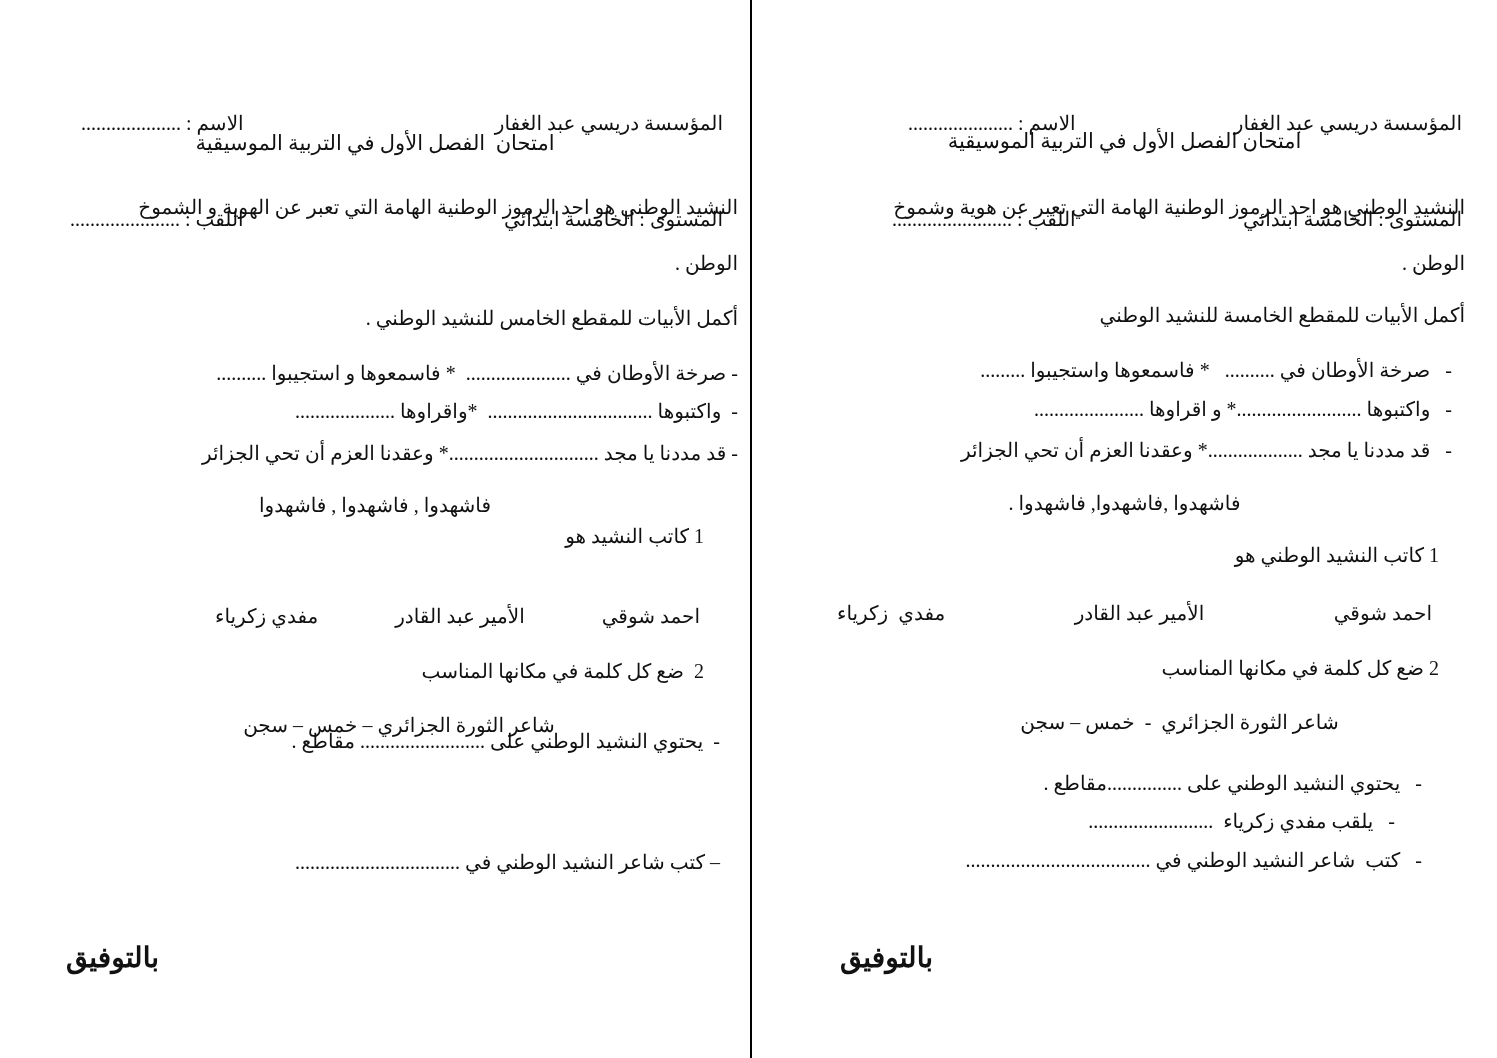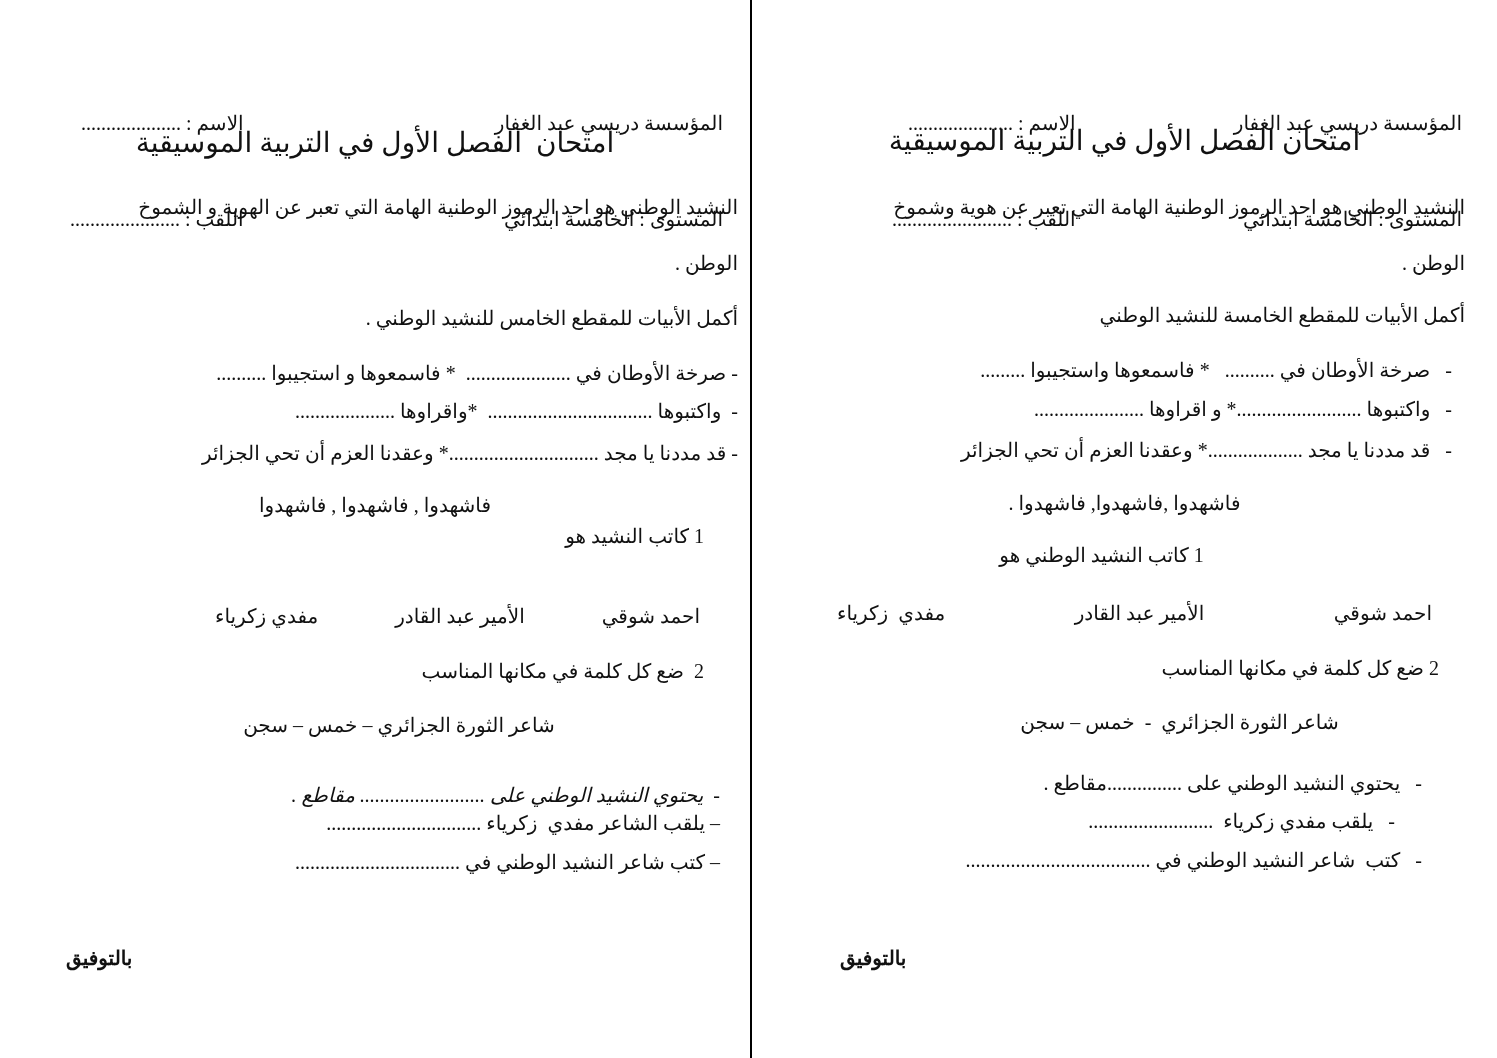--- a/index.html
+++ b/index.html
@@ -23,25 +23,25 @@
   .sheet.left-copy  { left: 0;    width: 750px; }
   .sheet.right-copy { left: 752px; width: 745px; }
   .row {
     position: absolute;
     left: 0; right: 0;
     font-size: 20px;
     line-height: 31px;
     white-space: pre-wrap;
   }
   .center { text-align: center; }
-  .title  { font-size: 28px; line-height: 38px; font-family: Liberation Serif, serif; }
+  .title  { font-size: 21px; line-height: 38px; font-family: Liberation Serif, serif; }
   .hdr    { display: flex; justify-content: space-between; }
   .hdr .col div { line-height: 34px; }
   .choices { display: flex; justify-content: space-between; }
-  .goodluck { position: absolute; font-size: 20px; font-weight: bold; line-height: 32px; }
+  .goodluck { position: absolute; font-size: 28px; font-weight: bold; line-height: 32px; }
 </style>
 </head>
 <body>
 
 <div class="page">
 
   <div class="sheet left-copy" dir="rtl">
     <div class="row hdr" style="top:44px; padding:0 27px 0 70px;">
       <div class="col">
         <div>المؤسسة دريسي عبد الغفار</div>
@@ -61,22 +61,21 @@
     <div class="row center" style="top:490px;">فاشهدوا , فاشهدوا , فاشهدوا</div>
     <div class="row" style="top:438px; padding:0 12px 0 10px;">- قد مددنا يا مجد ..............................* وعقدنا العزم أن تحي الجزائر</div>
     <div class="row" style="top:521px; padding:0 46px 0 12px;">1 كاتب النشيد هو</div>
     <div class="row choices" style="top:601px; padding:0 50px 0 215px;">
       <span>احمد شوقي</span>
       <span>الأمير عبد القادر</span>
       <span>مفدي زكرياء</span>
     </div>
     <div class="row" style="top:656px; padding:0 46px 0 12px;">2  ضع كل كلمة في مكانها المناسب</div>
     <div class="row center" style="top:710px; padding-left:48px;">شاعر الثورة الجزائري – خمس – سجن</div>
-    <div class="row" style="top:780px; padding:0 30px 0 10px;font-style:italic;">-  يحتوي النشيد الوطني على ......................... مقاطع .</div>
-    <div class="row" style="top:808px; padding:0 30px 0 10px;">– يلقب الشاعر مفدي  زكرياء ...............................</div>
+    <div class="row" style="top:726px; padding:0 30px 0 10px;">-  يحتوي النشيد الوطني على ......................... مقاطع .</div>
     <div class="row" style="top:847px; padding:0 30px 0 10px;">– كتب شاعر النشيد الوطني في .................................</div>
     <div class="goodluck" style="top:942px; left:66px;">بالتوفيق</div>
   </div>
 
   <div class="divider" style="left:750px;"></div>
 
   <div class="sheet right-copy" dir="rtl">
     <div class="row hdr" style="top:44px; padding:0 35px 0 140px;">
       <div class="col">
         <div>المؤسسة دريسي عبد الغفار</div>
@@ -88,21 +87,21 @@
       </div>
     </div>
     <div class="row title center" style="top:122px;">امتحان الفصل الأول في التربية الموسيقية</div>
     <div class="row" style="top:192px; padding:0 32px 0 20px;">النشيد الوطني هو احد الرموز الوطنية الهامة التي تعبر عن هوية وشموخ</div>
     <div class="row" style="top:248px; padding:0 32px;">الوطن .</div>
     <div class="row" style="top:300px; padding:0 32px;">أكمل الأبيات للمقطع الخامسة للنشيد الوطني</div>
     <div class="row" style="top:355px; padding:0 45px 0 20px;">-   صرخة الأوطان في ..........   * فاسمعوها واستجيبوا .........</div>
     <div class="row" style="top:394px; padding:0 45px 0 20px;">-   واكتبوها .........................* و اقراوها ......................</div>
     <div class="row" style="top:435px; padding:0 45px 0 20px;">-   قد مددنا يا مجد ...................* وعقدنا العزم أن تحي الجزائر</div>
     <div class="row center" style="top:488px;">فاشهدوا ,فاشهدوا, فاشهدوا .</div>
-    <div class="row" style="top:540px; padding:0 58px 0 12px;text-align:center;">1 كاتب النشيد الوطني هو</div>
+    <div class="row" style="top:540px; padding:0 58px 0 12px;">1 كاتب النشيد الوطني هو</div>
     <div class="row choices" style="top:598px; padding:0 65px 0 85px;">
       <span>احمد شوقي</span>
       <span>الأمير عبد القادر</span>
       <span>مفدي  زكرياء</span>
     </div>
     <div class="row" style="top:653px; padding:0 58px 0 12px;">2 ضع كل كلمة في مكانها المناسب</div>
     <div class="row center" style="top:707px; padding-left:110px;">شاعر الثورة الجزائري  -  خمس – سجن</div>
     <div class="row" style="top:768px; padding:0 75px 0 20px;">-   يحتوي النشيد الوطني على ...............مقاطع .</div>
     <div class="row" style="top:806px; padding:0 102px 0 20px;">-   يلقب مفدي زكرياء  .........................</div>
     <div class="row" style="top:845px; padding:0 75px 0 20px;">-   كتب  شاعر النشيد الوطني في .....................................</div>

